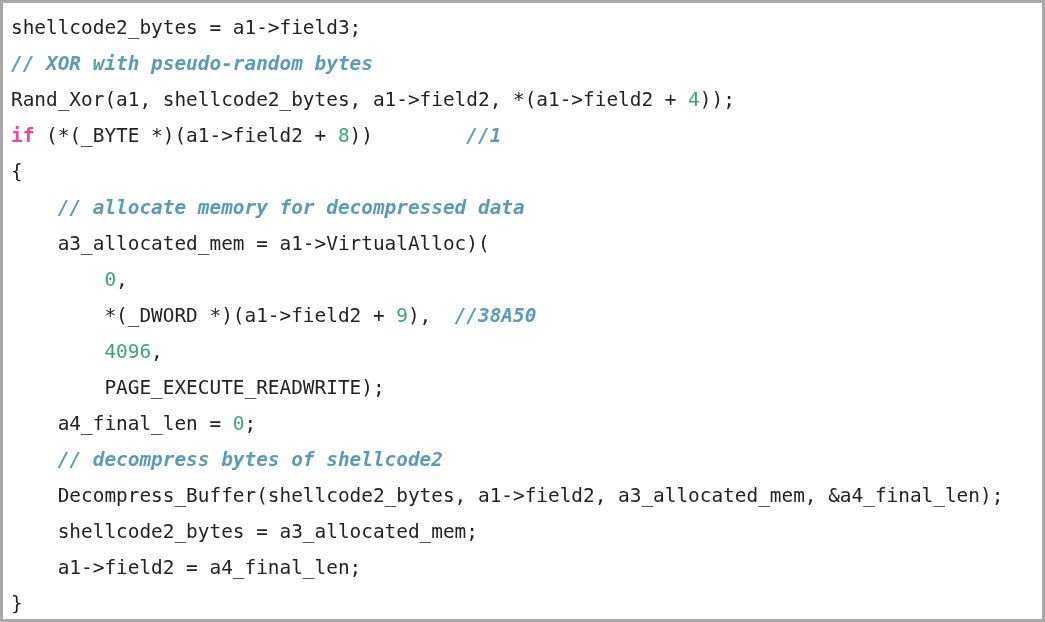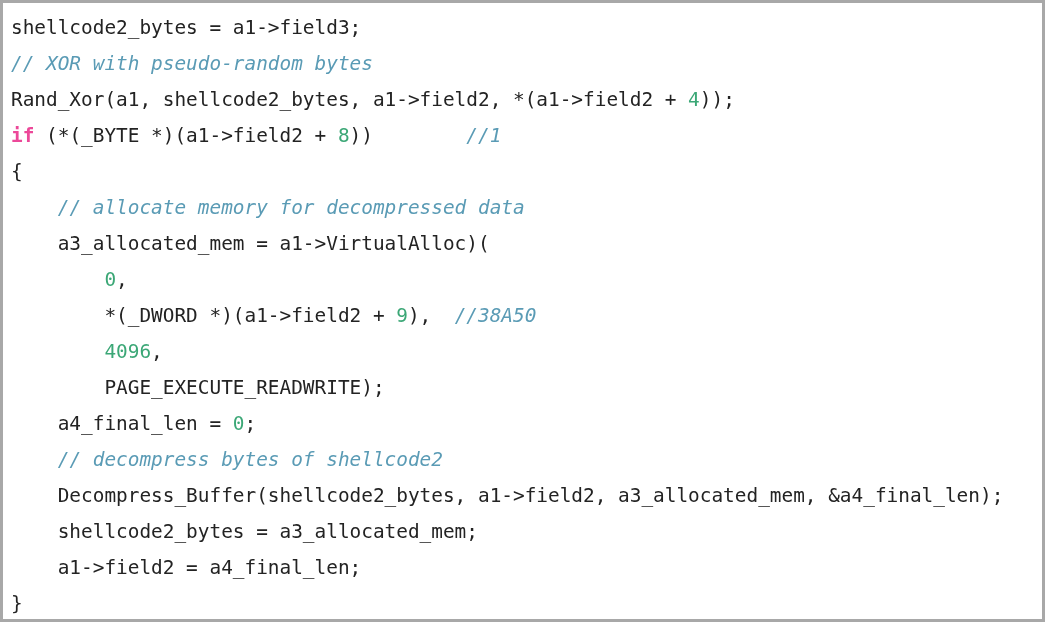--- a/index.html
+++ b/index.html
@@ -27,21 +27,21 @@
     color: #232323;
     letter-spacing: 0px;
     -webkit-font-smoothing: antialiased;
   }
   .ln {
     white-space: pre;
     height: 36px;
     display: block;
   }
   .tok-plain  { color: #232323; }
-  .tok-comment{ color: #5a9bb5; font-style: italic; }
+  .tok-comment{ color: #5a9bb5; font-style: italic; font-weight: bold; }
   .tok-keyword{ color: #ec4899; font-weight: bold; }
   .tok-number { color: #3ba776; }
 </style>
 </head>
 <body>
 
 <div id="code-block">
   <div id="code-lines"><span class="ln"><span class="tok-plain">shellcode2_bytes = a1-&gt;field3;</span></span><span class="ln"><span class="tok-comment">// XOR with pseudo-random bytes</span></span><span class="ln"><span class="tok-plain">Rand_Xor(a1, shellcode2_bytes, a1-&gt;field2, *(a1-&gt;field2 + </span><span class="tok-number">4</span><span class="tok-plain">));</span></span><span class="ln"><span class="tok-keyword">if</span><span class="tok-plain"> (*(_BYTE *)(a1-&gt;field2 + </span><span class="tok-number">8</span><span class="tok-plain">))        </span><span class="tok-comment">//1</span></span><span class="ln"><span class="tok-plain">{</span></span><span class="ln"><span class="tok-plain">    </span><span class="tok-comment">// allocate memory for decompressed data</span></span><span class="ln"><span class="tok-plain">    a3_allocated_mem = a1-&gt;VirtualAlloc)(</span></span><span class="ln"><span class="tok-plain">        </span><span class="tok-number">0</span><span class="tok-plain">,</span></span><span class="ln"><span class="tok-plain">        *(_DWORD *)(a1-&gt;field2 + </span><span class="tok-number">9</span><span class="tok-plain">),  </span><span class="tok-comment">//38A50</span></span><span class="ln"><span class="tok-plain">        </span><span class="tok-number">4096</span><span class="tok-plain">,</span></span><span class="ln"><span class="tok-plain">        PAGE_EXECUTE_READWRITE);</span></span><span class="ln"><span class="tok-plain">    a4_final_len = </span><span class="tok-number">0</span><span class="tok-plain">;</span></span><span class="ln"><span class="tok-plain">    </span><span class="tok-comment">// decompress bytes of shellcode2</span></span><span class="ln"><span class="tok-plain">    Decompress_Buffer(shellcode2_bytes, a1-&gt;field2, a3_allocated_mem, &amp;a4_final_len);</span></span><span class="ln"><span class="tok-plain">    shellcode2_bytes = a3_allocated_mem;</span></span><span class="ln"><span class="tok-plain">    a1-&gt;field2 = a4_final_len;</span></span><span class="ln"><span class="tok-plain">}</span></span></div>
 </div>
 

